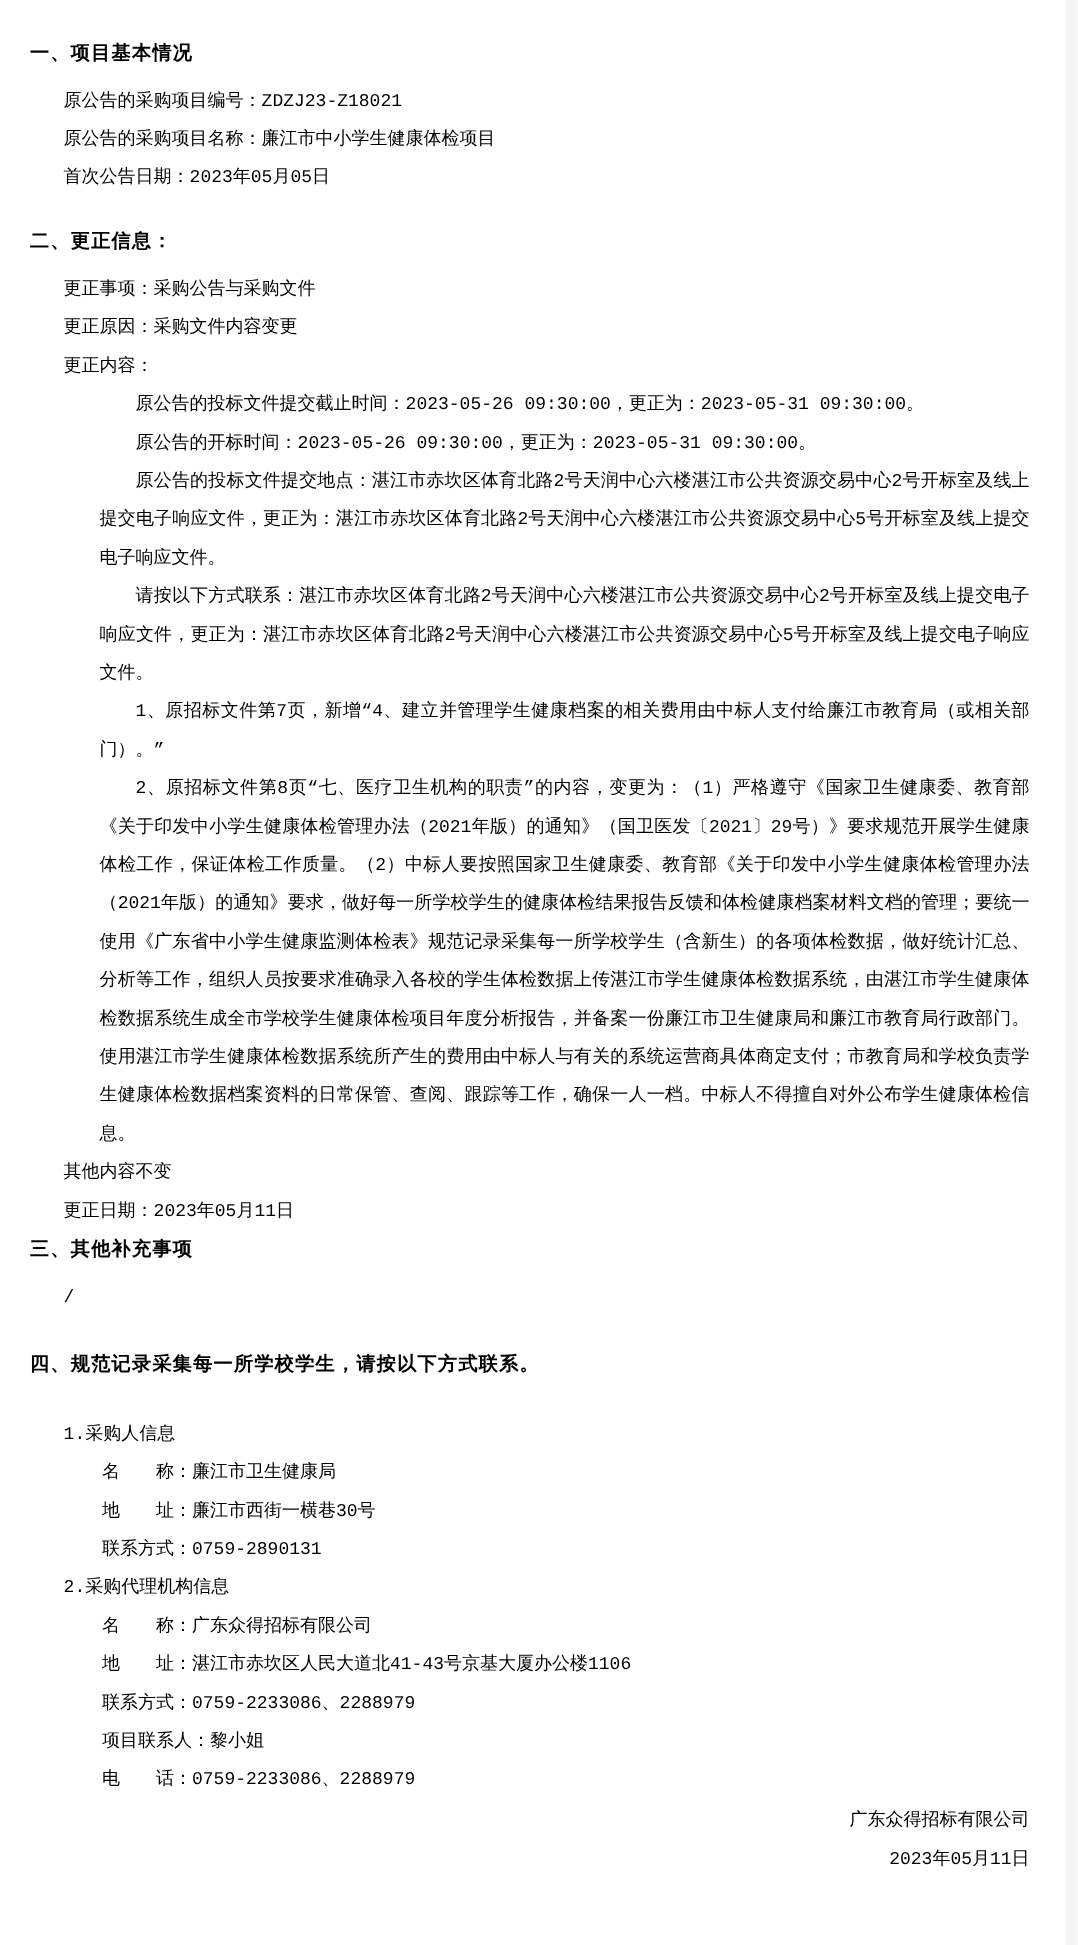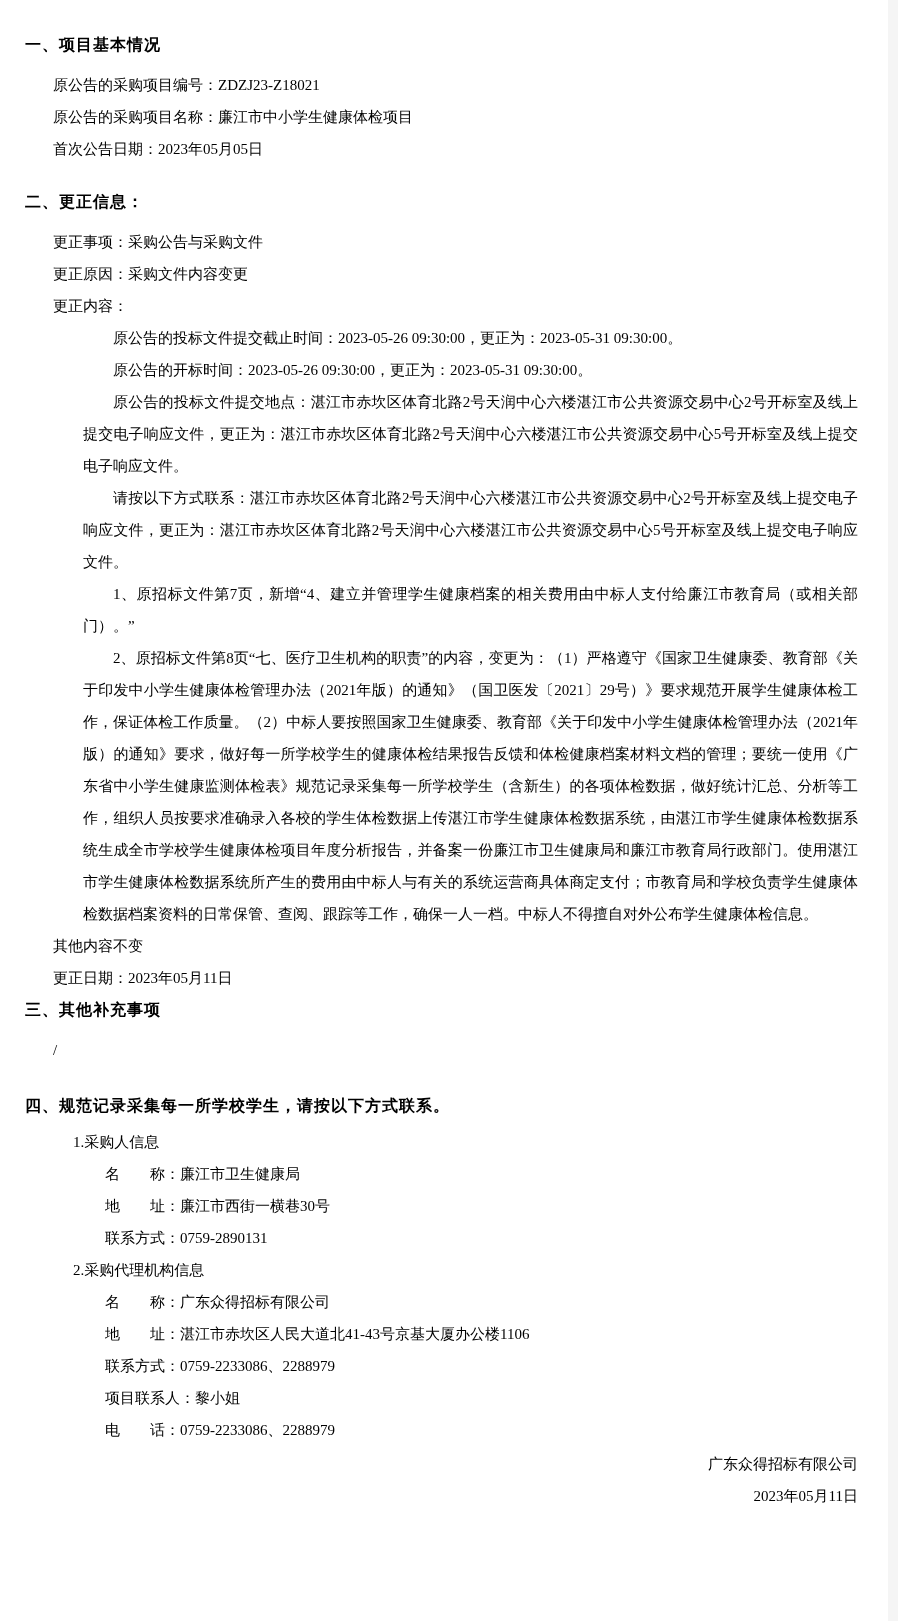--- a/index.html
+++ b/index.html
@@ -4,21 +4,21 @@
 <style>
   html,body{margin:0;padding:0;background:#ffffff;}
   .page{
     position:relative;
     width:898px;
     height:1621px;
     background:#ffffff;
     box-sizing:border-box;
     padding-top:29px;
     overflow:hidden;
-    font-family:Liberation Serif, serif;
+    font-family:Liberation Mono, monospace;
     font-size:15px;
     color:#000000;
   }
   .right-strip{
     position:absolute;
     top:0;right:0;
     width:10px;height:1621px;
     background:#f5f5f5;
   }
   p{margin:0;}
@@ -38,21 +38,21 @@
     padding-left:53px;
     padding-right:40px;
     text-indent:2em;
     text-align:justify;
     margin-left:30px;
   }
   .mt-sec2{margin-top:21px;}
   .mt-sec3{}
   .mt-slash{margin-top:8px;}
   .mt-sec4{margin-top:24px;}
-  .contacts{margin-top:4px;padding-left:20px;}
+  .contacts{margin-top:26px;}
   .footer{
     margin-top:2px;
     text-align:right;
     padding-right:40px;
     line-height:32px;
   }
 </style>
 </head>
 <body>
 

